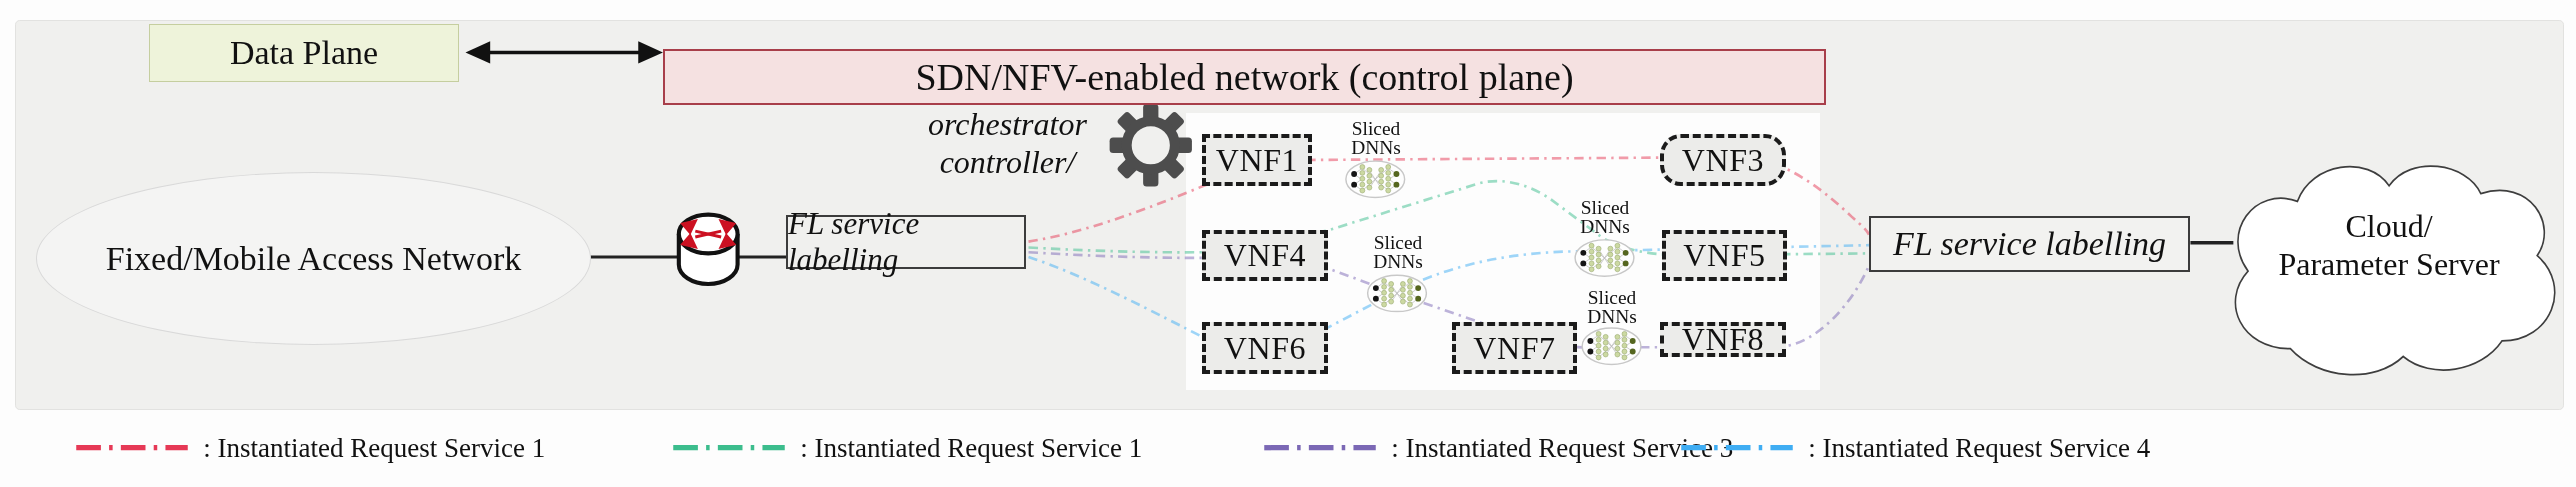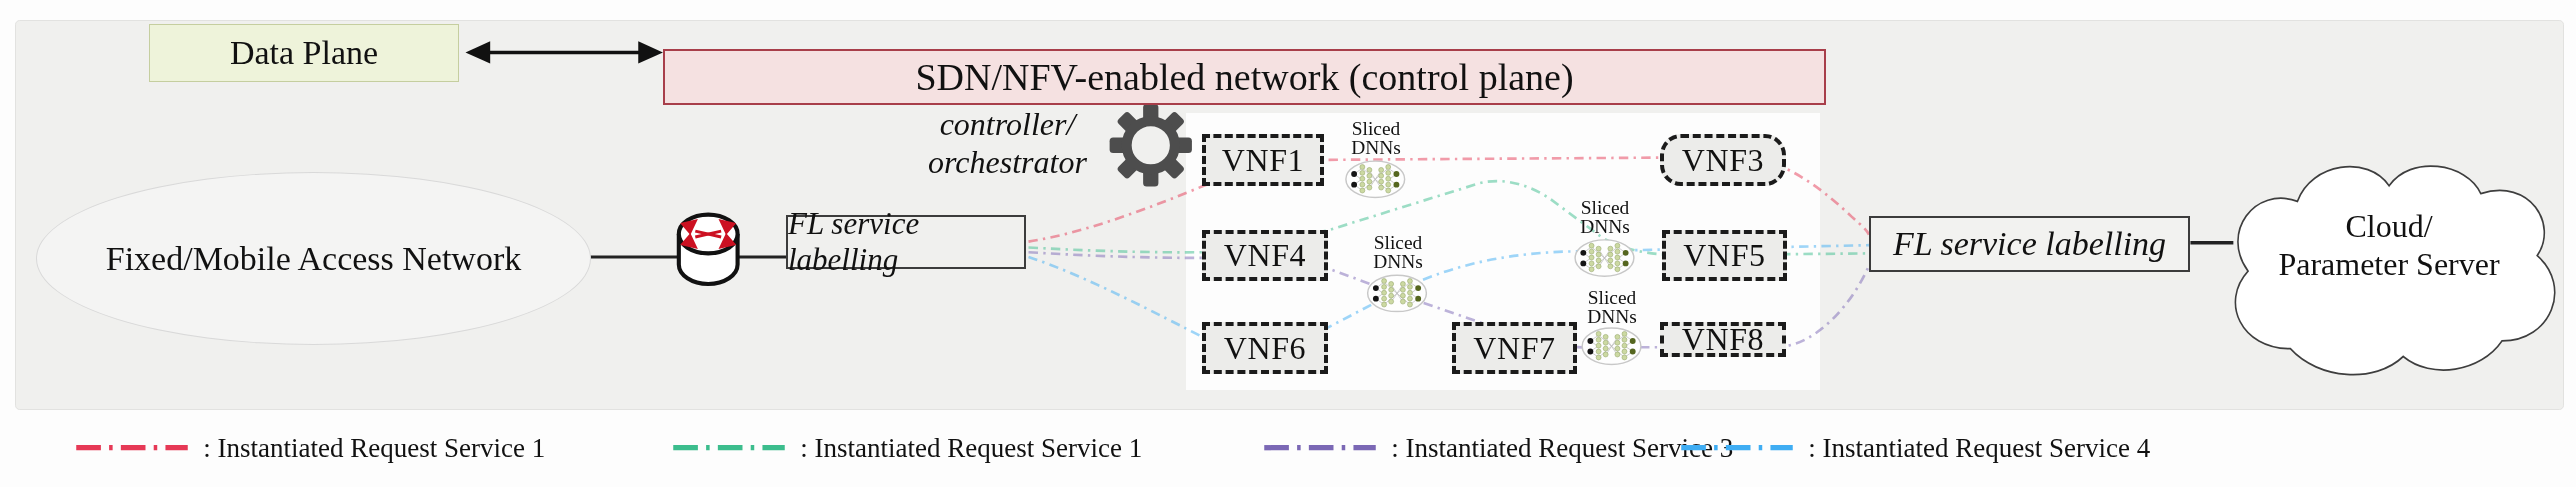--- a/index.html
+++ b/index.html
@@ -143,37 +143,37 @@
 
   <div class="box data-plane">
     <span>Data Plane</span>
   </div>
 
   <div class="box sdn">
     <span>SDN/NFV-enabled network (control plane)</span>
   </div>
 
   <div class="controller">
+    <div>orchestrator</div>
     <div>controller/</div>
-    <div>orchestrator</div>
   </div>
 
   <div class="box ellipse">
     <span>Fixed/Mobile Access Network</span>
   </div>
 
   <div class="box fl fl-left">
     <span>FL service labelling</span>
   </div>
 
   <div class="box fl fl-right">
     <span>FL service labelling</span>
   </div>
 
-  <div class="box vnf" style="left:1202px;top:134px;width:122px;height:52px;">
+  <div class="box vnf" style="left:1202px;top:134px;width:110px;height:52px;">
       <span>VNF1</span>
     </div>
   <div class="box vnf" style="left:1660px;top:134px;width:126px;height:52px;border-radius:21px;">
       <span>VNF3</span>
     </div>
   <div class="box vnf" style="left:1202px;top:230px;width:126px;height:51px;">
       <span>VNF4</span>
     </div>
   <div class="box vnf" style="left:1662px;top:230px;width:125px;height:51px;">
       <span>VNF5</span>

